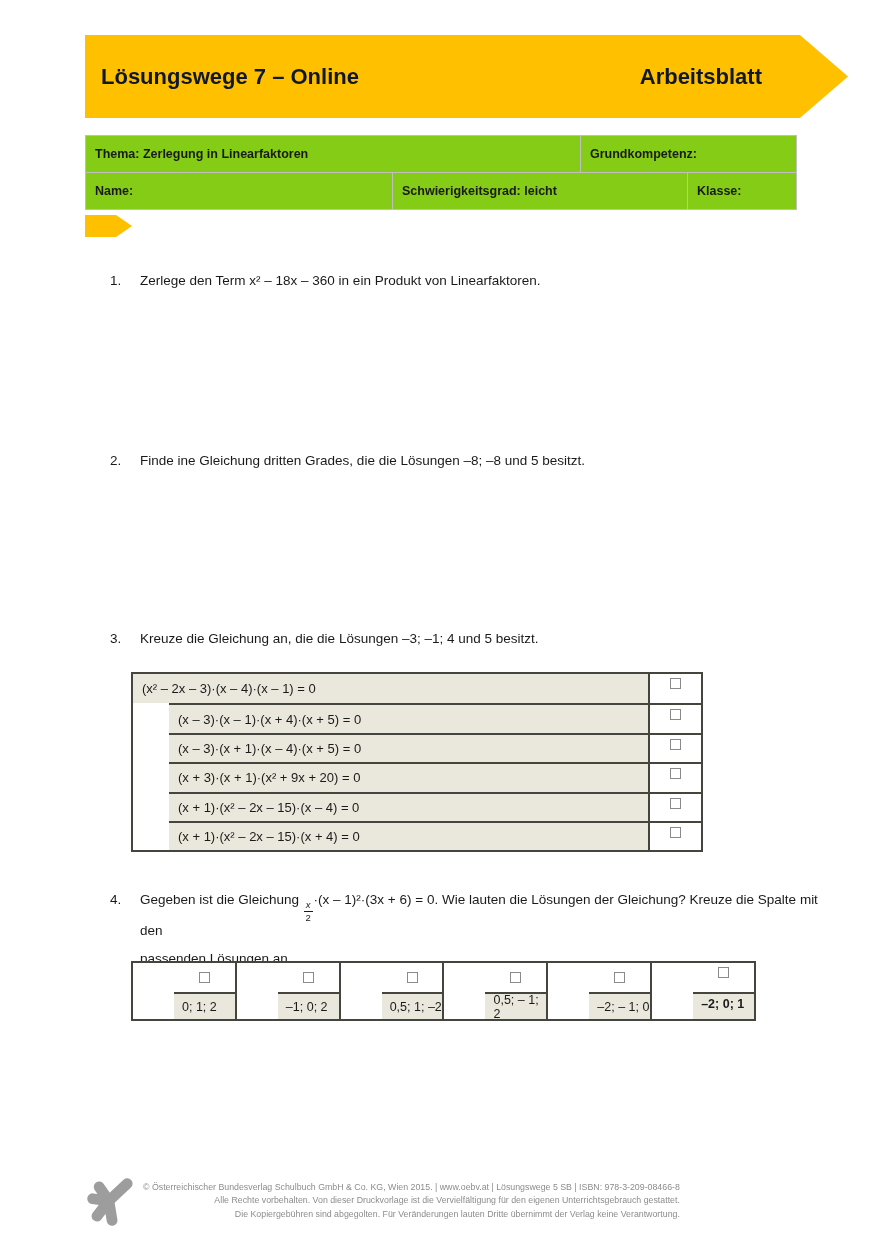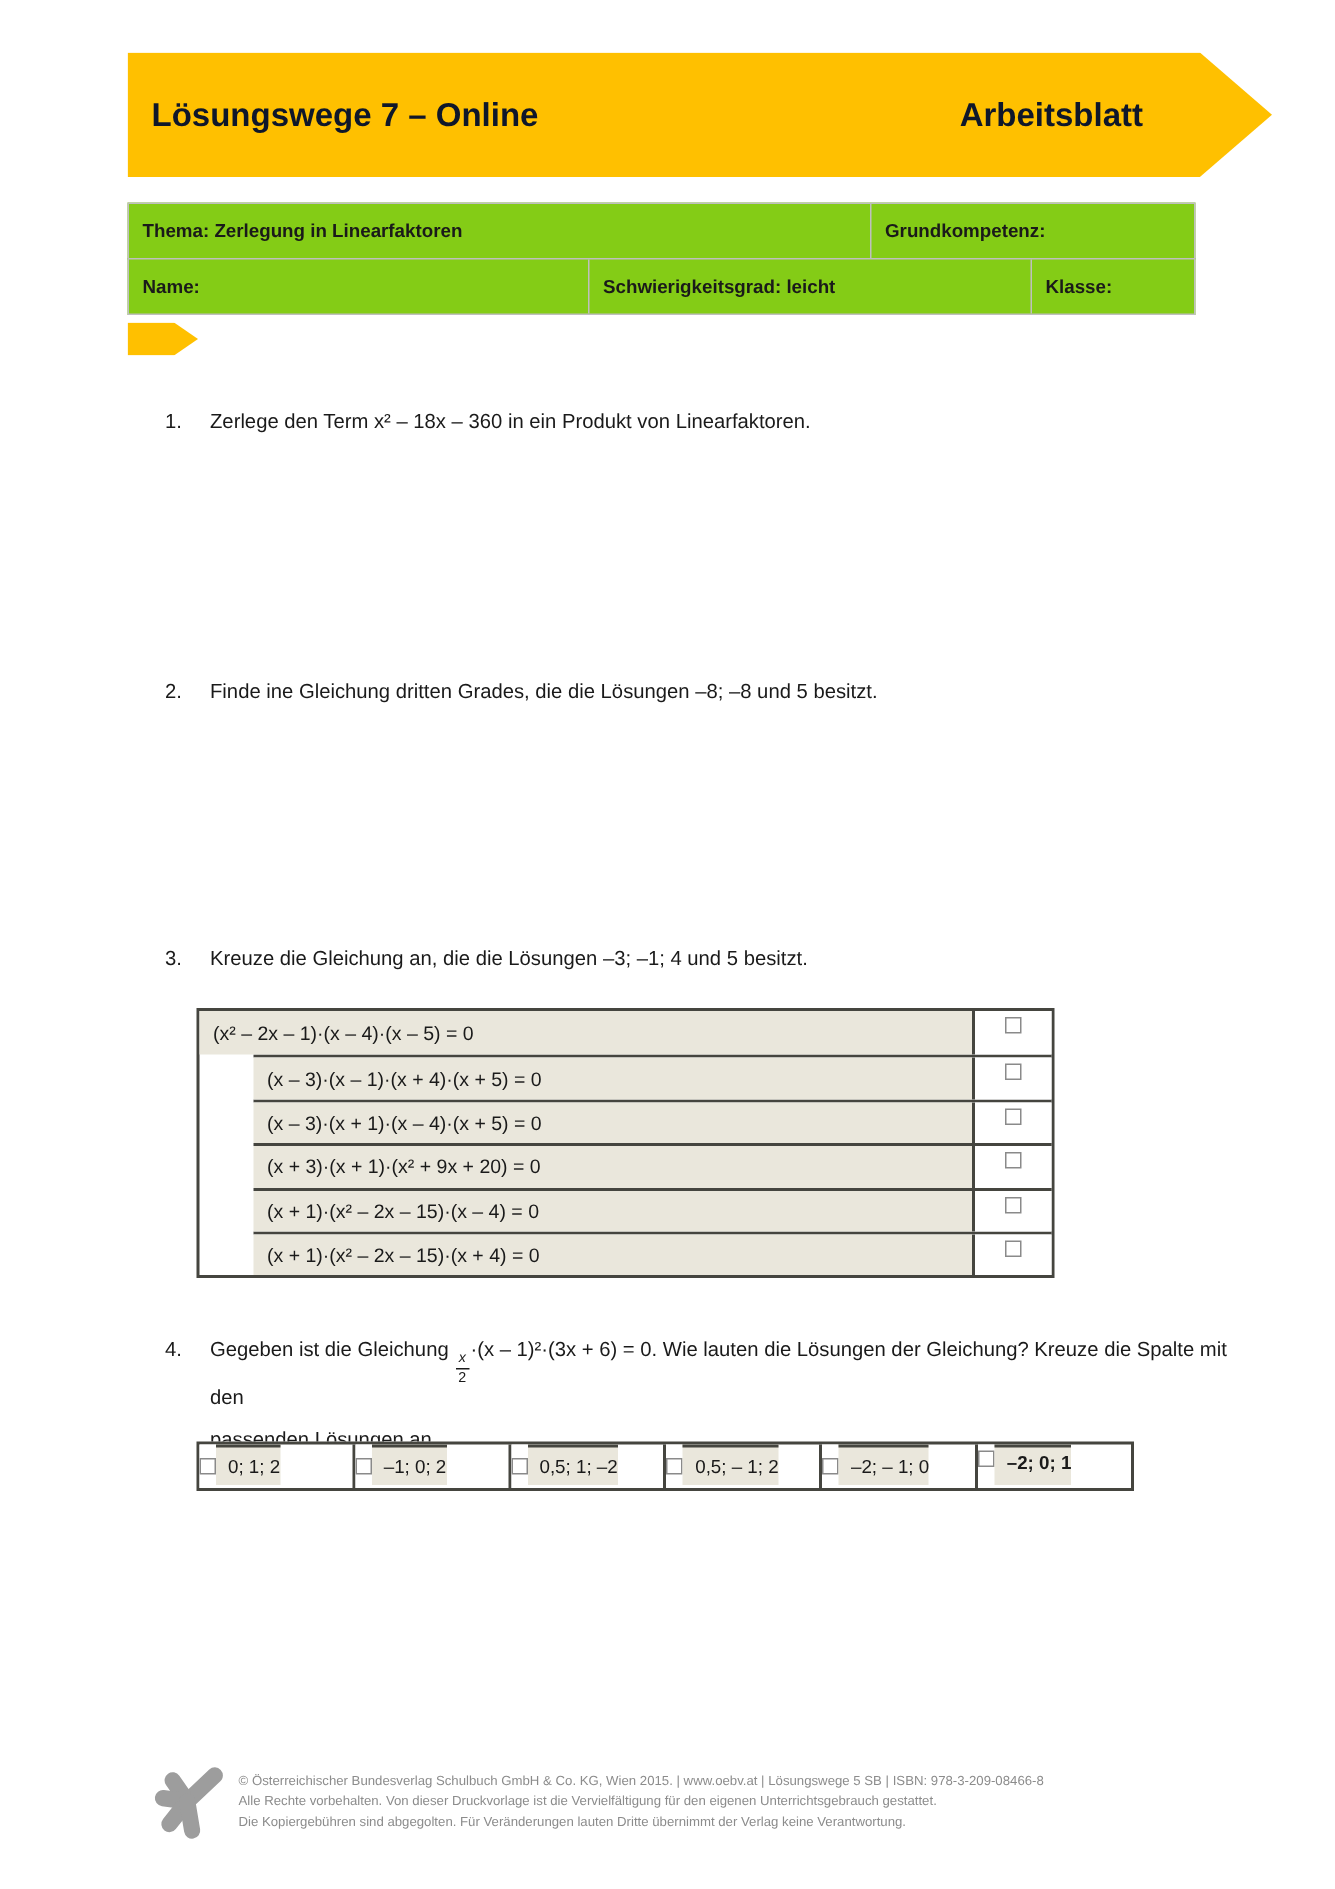--- a/index.html
+++ b/index.html
@@ -135,21 +135,21 @@
 
   
   .q4-table {
     position: absolute;
     left: 131px; top: 961px;
     width: 625px;
     border: 2px solid #45453f;
     display: flex;
     background: #ffffff;
   }
-  .q4-col { flex: 1; display: flex; flex-direction: row; }
+  .q4-col { flex: 1; display: flex; flex-direction: column; padding-left: 41px; }
   .q4-col + .q4-col { border-left: 2px solid #45453f; }
   .q4-cb-cell {
     height: 29px;
     background: #ffffff;
     display: flex;
     justify-content: center;
     align-items: center;
   }
   .q4-ans-cell {
     height: 27px;
@@ -159,23 +159,24 @@
     align-items: center;
     padding-left: 8px;
     font-size: 12.5px;
   }
   .q4-col.col-last .q4-cb-cell { align-items: flex-start; padding-top: 4px; }
   .q4-col.col-last .q4-ans-cell { align-items: flex-start; padding-top: 3px; font-weight: bold; }
 
   
   .footer {
     position: absolute;
-    left: 100px; top: 1175px;
+    left: 84px; top: 1175px;
     display: flex;
     align-items: flex-start;
+    text-align: right;
   }
   .footer-logo { width: 54px; height: 54px; flex: none; }
   .footer-text {
     margin-left: 5px;
     padding-top: 6px;
     font-size: 8.8px;
     line-height: 13.4px;
     color: #8c8c8c;
   }
 </style>
@@ -213,21 +214,21 @@
     <span class="q-text">Finde ine Gleichung dritten Grades, die die Lösungen –8; –8 und 5 besitzt.</span>
   </div>
 
   <div class="question" id="q3">
     <span class="q-number">3.</span>
     <span class="q-text">Kreuze die Gleichung an, die die Lösungen –3; –1; 4 und 5 besitzt.</span>
   </div>
 
   <div class="q3-table">
     <div class="q3-row">
-      <div class="q3-eq">(x² – 2x – 1)·(x – 4)·(x – 5) = 0</div>
+      <div class="q3-eq">(x² – 2x – 3)·(x – 4)·(x – 1) = 0</div>
       <div class="q3-cb">
           <div class="checkbox"></div>
         </div>
     </div>
     <div class="q3-row">
       <div class="q3-eq">(x – 3)·(x – 1)·(x + 4)·(x + 5) = 0</div>
       <div class="q3-cb">
           <div class="checkbox"></div>
         </div>
     </div>

